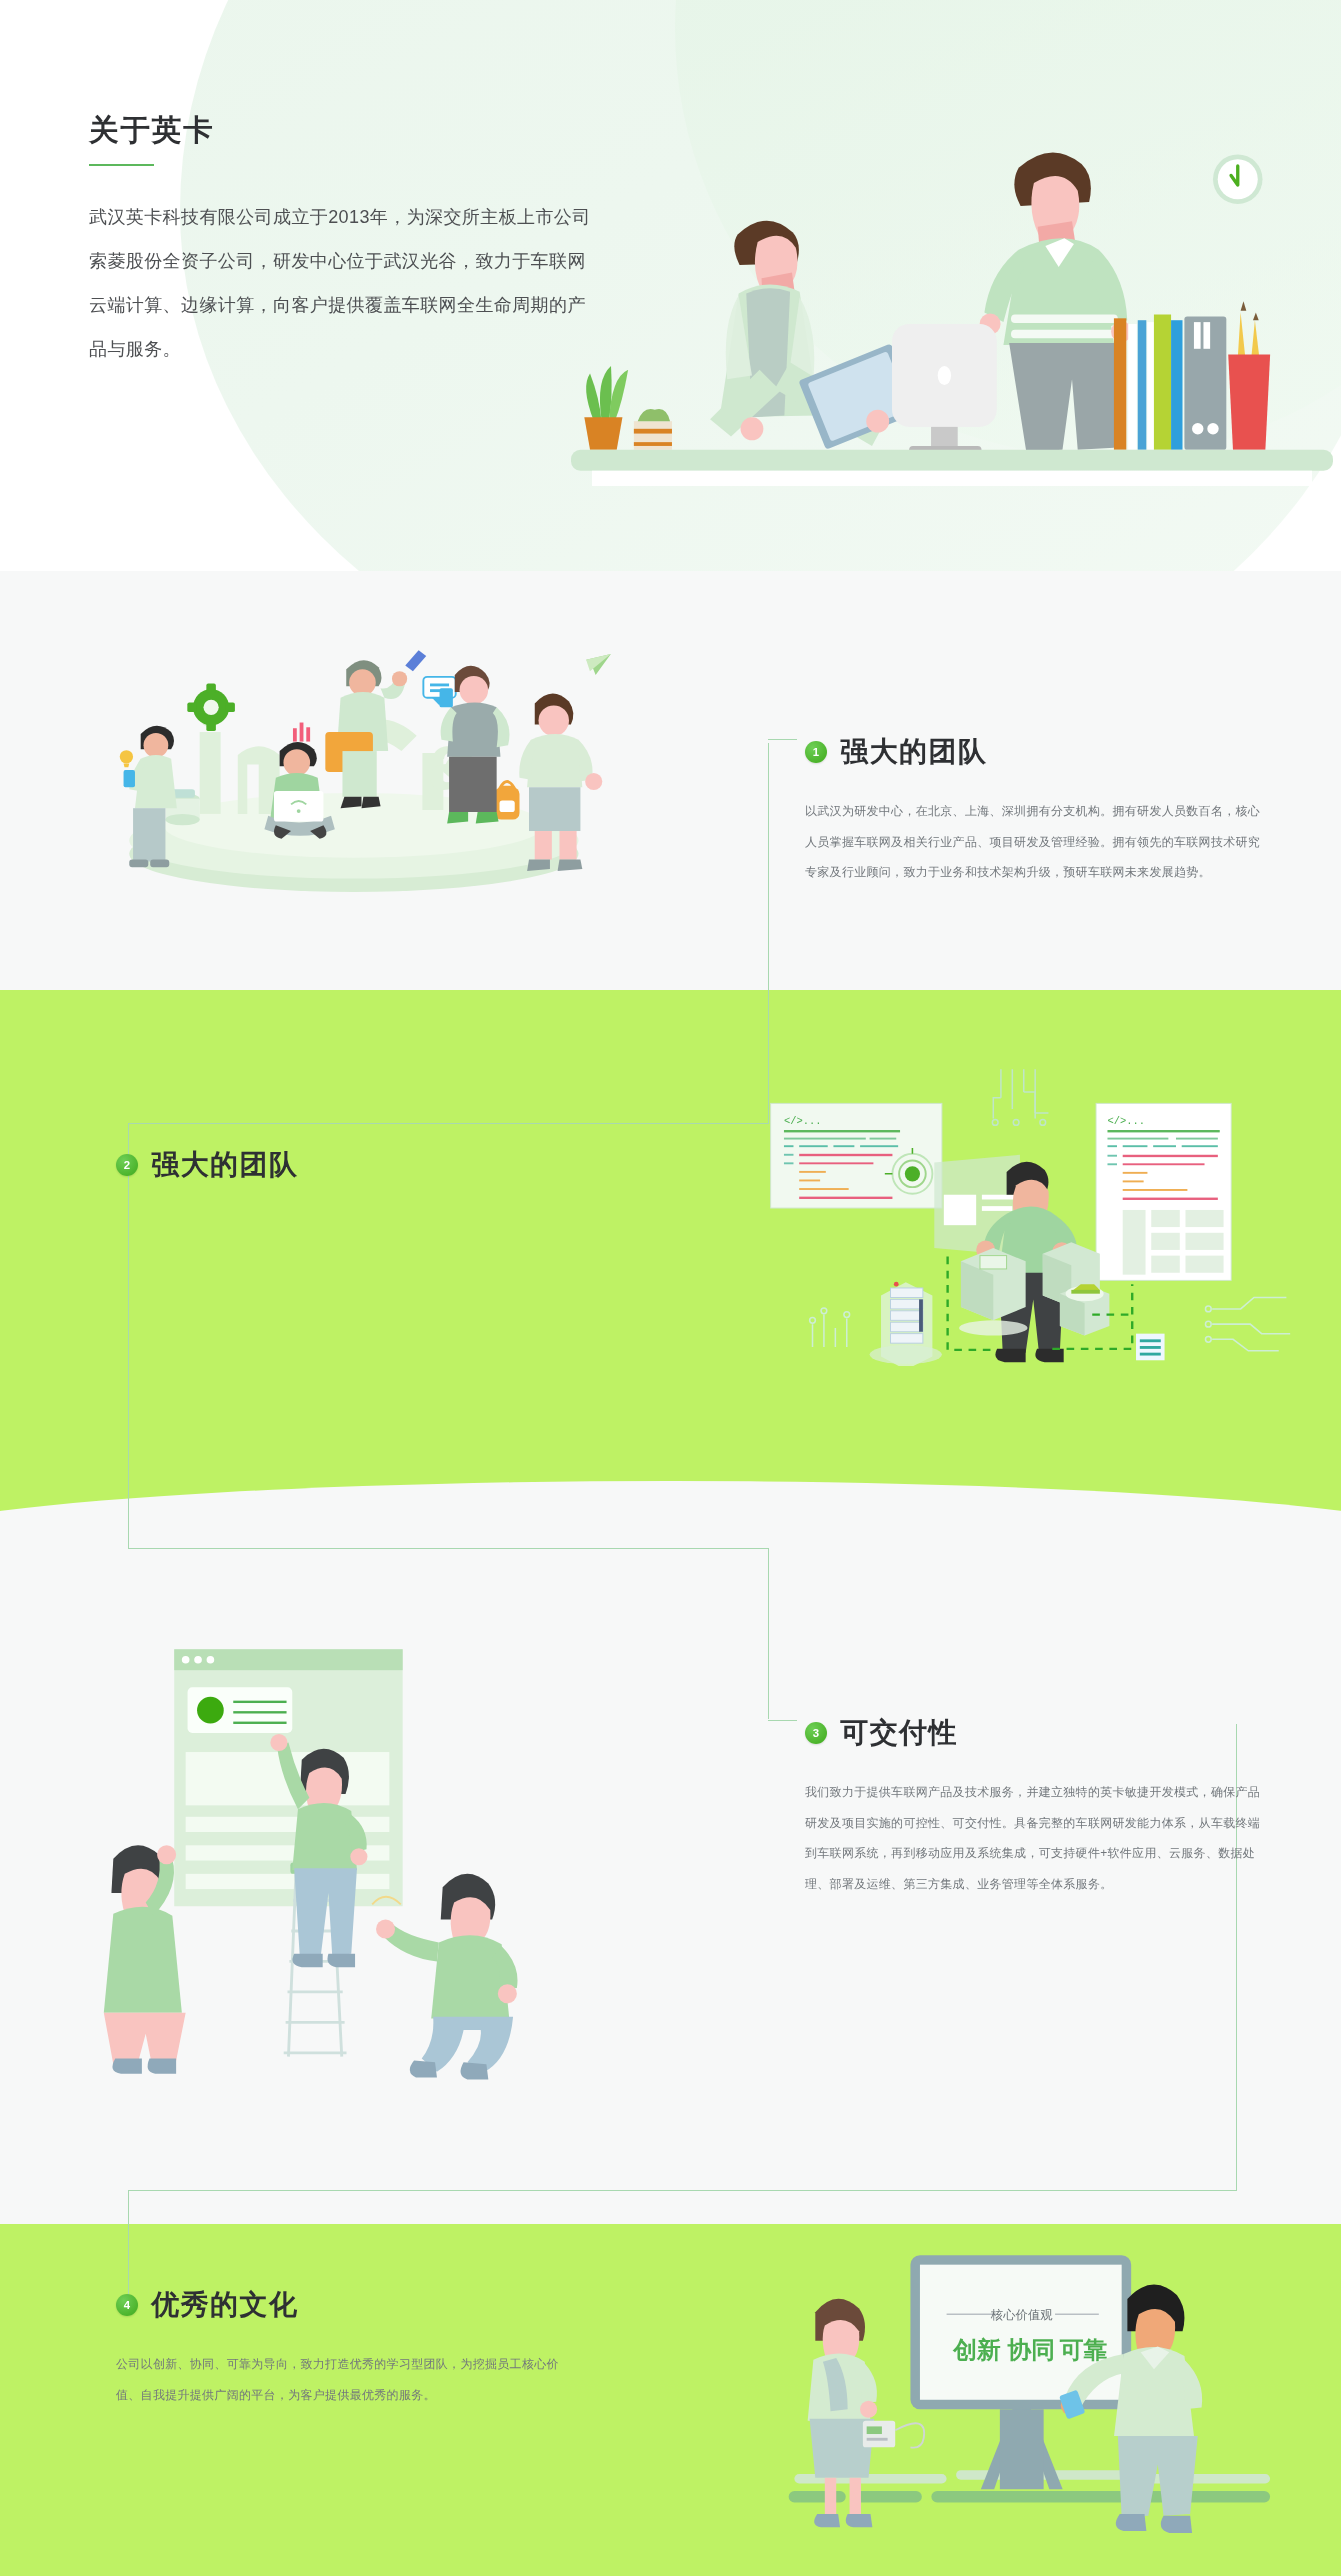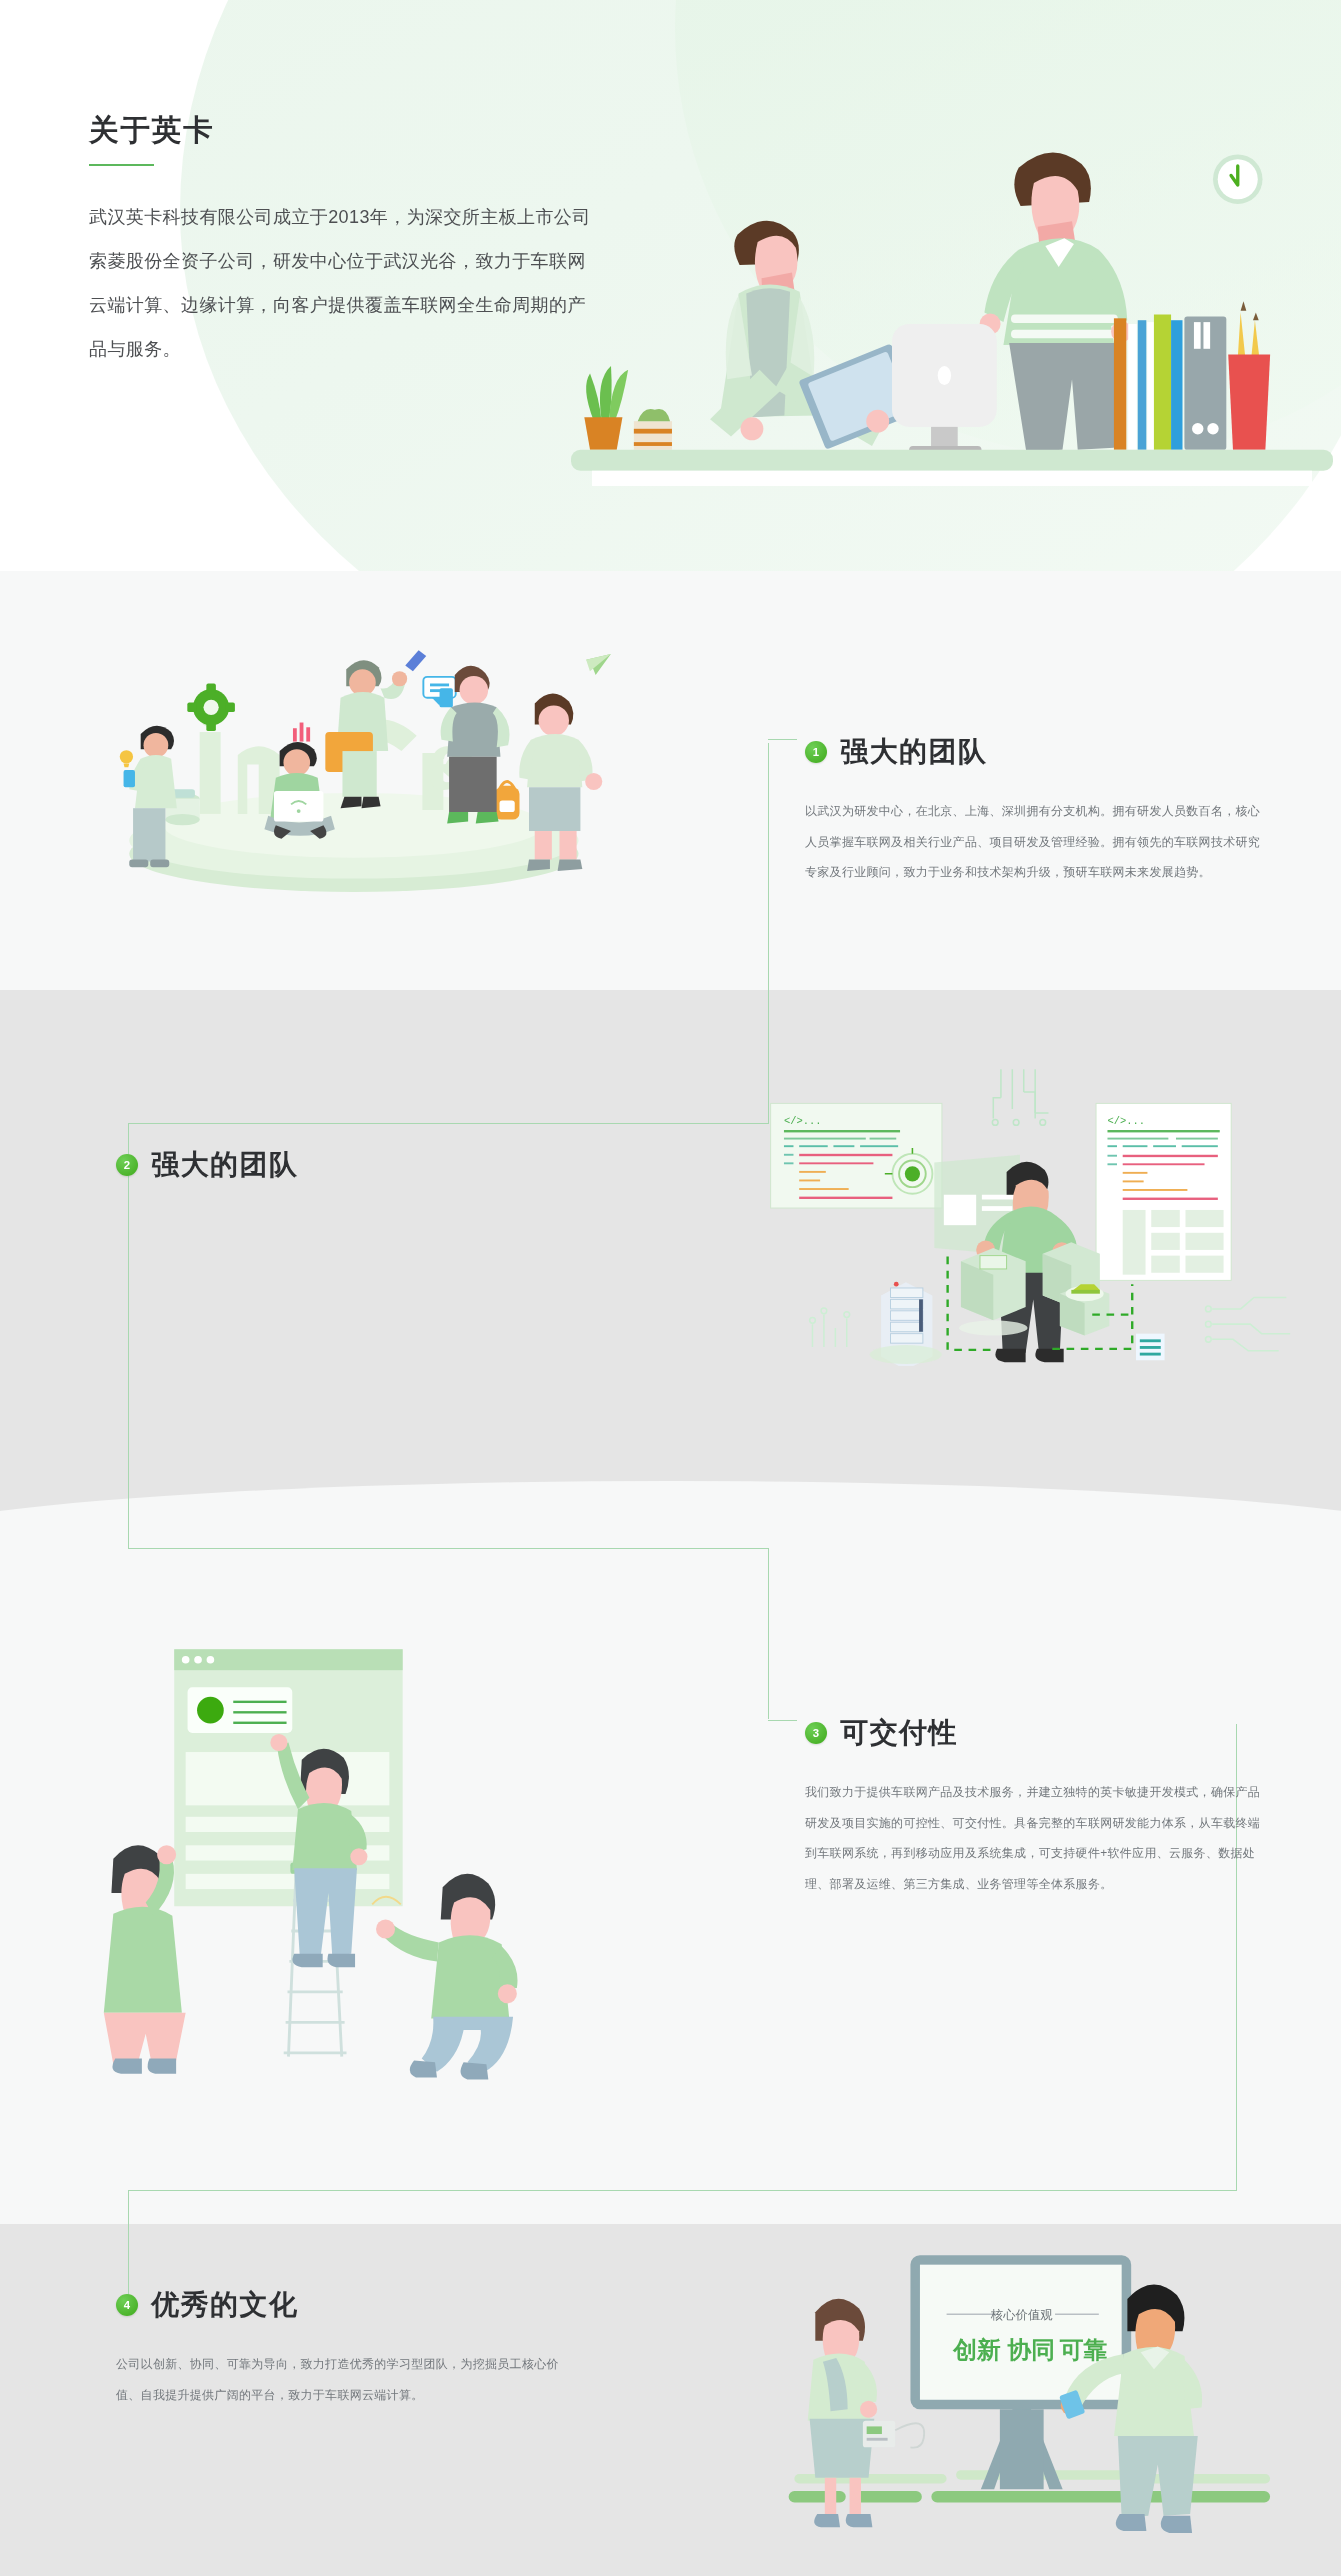--- a/index.html
+++ b/index.html
@@ -4,21 +4,21 @@
 <title>关于英卡</title>
 <style>
   * { box-sizing: border-box; margin: 0; padding: 0; }
   html, body {
     width: 1342px;
     font-family: "Liberation Sans", "DejaVu Sans", sans-serif;
     background: #ffffff;
     color: #333;
     -webkit-font-smoothing: antialiased;
   }
-  .page { position: relative; width: 1342px; height: 2576px; overflow: hidden; background:#e5e5e5; }
+  .page { position: relative; width: 1342px; height: 2576px; overflow: hidden; background:#bef264; }
 
   
   .hero {
     position: absolute; left:0; top:0; width:1342px; height:571px;
     background:#ffffff; overflow:hidden;
   }
   .hero-blob {
     position:absolute; right:-57px; top:-324px;
     width:1219px; height:1048px;
     border-radius:50% 50% 48% 52% / 52% 48% 50% 50%;
@@ -552,21 +552,21 @@
 
   <div class="conn" style="left:1236px;top:1724px;width:1px;height:467px;border-left-width:1px;"></div>
   <div class="conn" style="left:128px;top:2190px;width:1108px;height:1px;border-top-width:1px;"></div>
   <div class="conn" style="left:128px;top:2190px;width:1px;height:110px;border-left-width:1px;"></div>
 
   <div class="feature" style="left:116px;top:2286px;width:448px;">
     <div class="feat-head">
       <span class="badge">4</span>
       <span class="feat-title">优秀的文化</span>
     </div>
-    <p class="feat-body">公司以创新、协同、可靠为导向，致力打造优秀的学习型团队，为挖掘员工核心价值、自我提升提供广阔的平台，致力于车联网云端计算。</p>
+    <p class="feat-body">公司以创新、协同、可靠为导向，致力打造优秀的学习型团队，为挖掘员工核心价值、自我提升提供广阔的平台，为客户提供最优秀的服务。</p>
   </div>
 
   <div class="ill" style="left:760px;top:2219px;width:514px;height:333px;">
     <svg width="514" height="333" viewBox="0 0 540 350">
 
       <g fill="#cfe8c9">
         <rect x="36" y="268" width="160" height="10" rx="5"></rect>
         <rect x="206" y="264" width="180" height="10" rx="5"></rect>
         <rect x="396" y="268" width="140" height="10" rx="5"></rect>
       </g>

